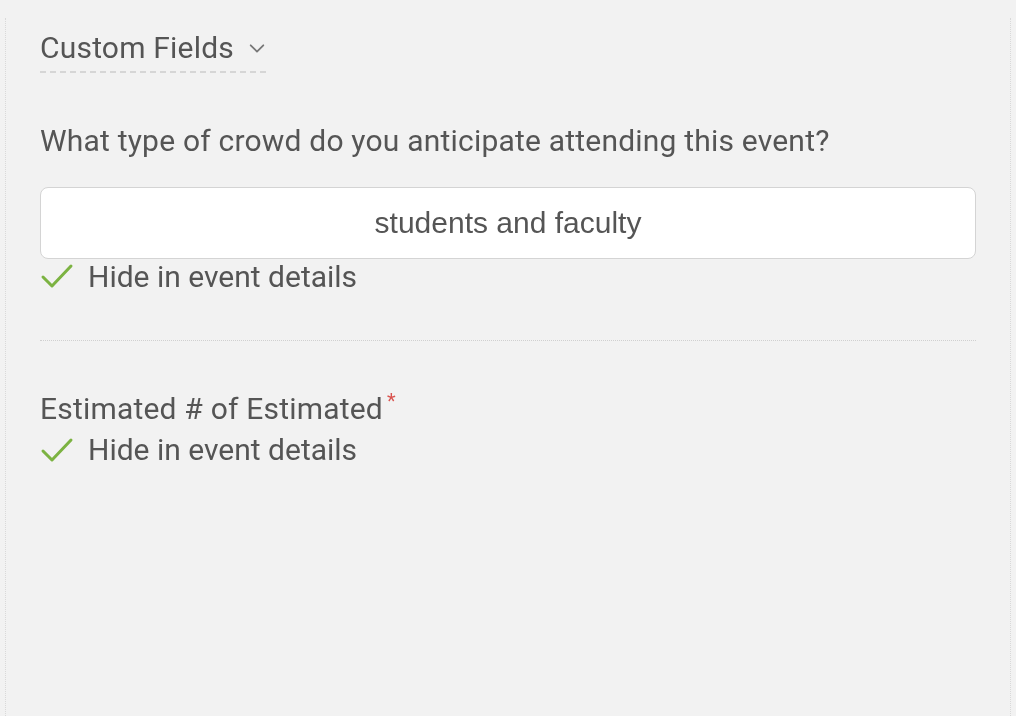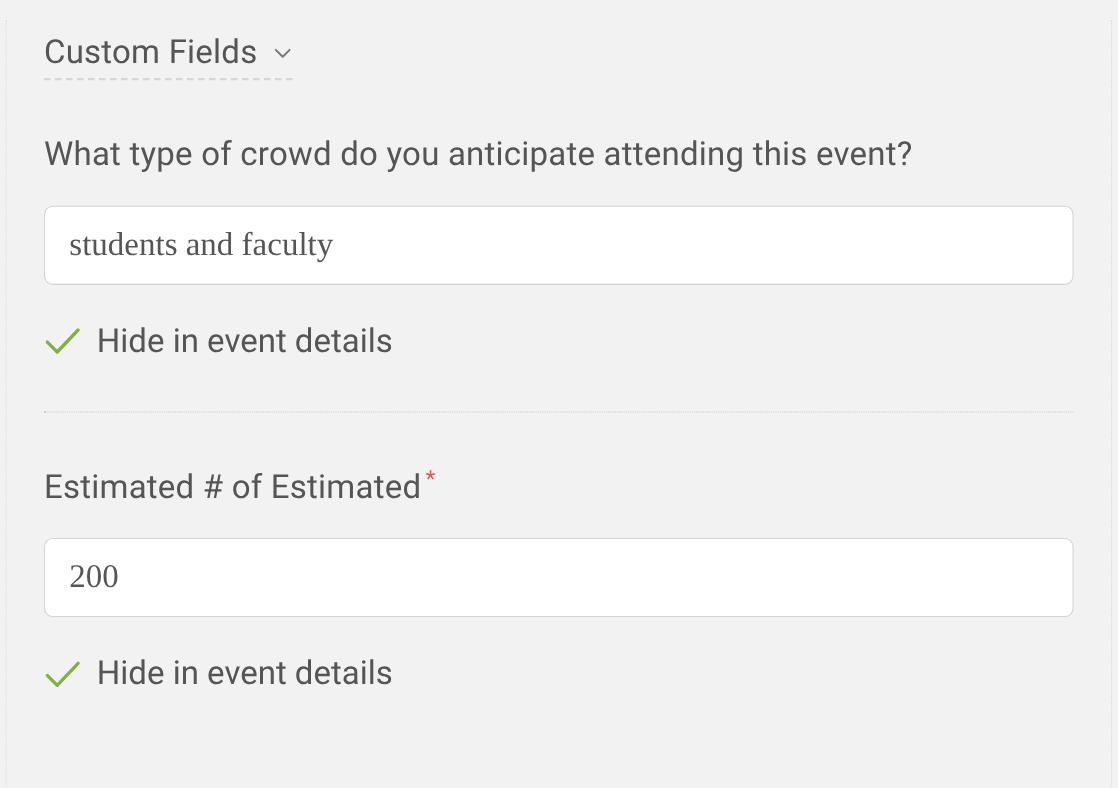--- a/index.html
+++ b/index.html
@@ -61,29 +61,29 @@
   }
   .text-input {
     width: 100%;
     margin-top: 22px;
     padding: 18px 22px;
     font-size: 30px;
     color: #555;
     border: 1px solid #d4d4d4;
     border-radius: 8px;
     background: #fff;
-    font-family: Liberation Serif, serif;
+    font-family: Liberation Sans, sans-serif;
     font-weight: 400;
     outline: none;
+    text-align: center;
   }
   .checkbox-row {
     display: flex;
     align-items: center;
     gap: 14px;
-    margin-top: 34px;
   }
   .check-icon {
     color: #7cb342;
   }
   .check-icon svg {
     width: 34px;
     height: 28px;
     display: block;
   }
   .checkbox-label {
@@ -127,21 +127,20 @@
     </div>
   </div>
 
   <hr class="divider">
 
   
   <div class="field-block">
     <div class="field-label">
       <span>Estimated # of Estimated</span><span class="required">*</span>
     </div>
-    <input type="text" class="text-input" value="200" style="">
     <div class="checkbox-row">
       <span class="check-icon">
         <svg viewBox="0 0 34 28" fill="none" stroke="currentColor" stroke-width="3" stroke-linecap="round" stroke-linejoin="round">
           <polyline points="3,15 12,24 31,4"></polyline>
         </svg>
       </span>
       <span class="checkbox-label">Hide in event details</span>
     </div>
   </div>
 

